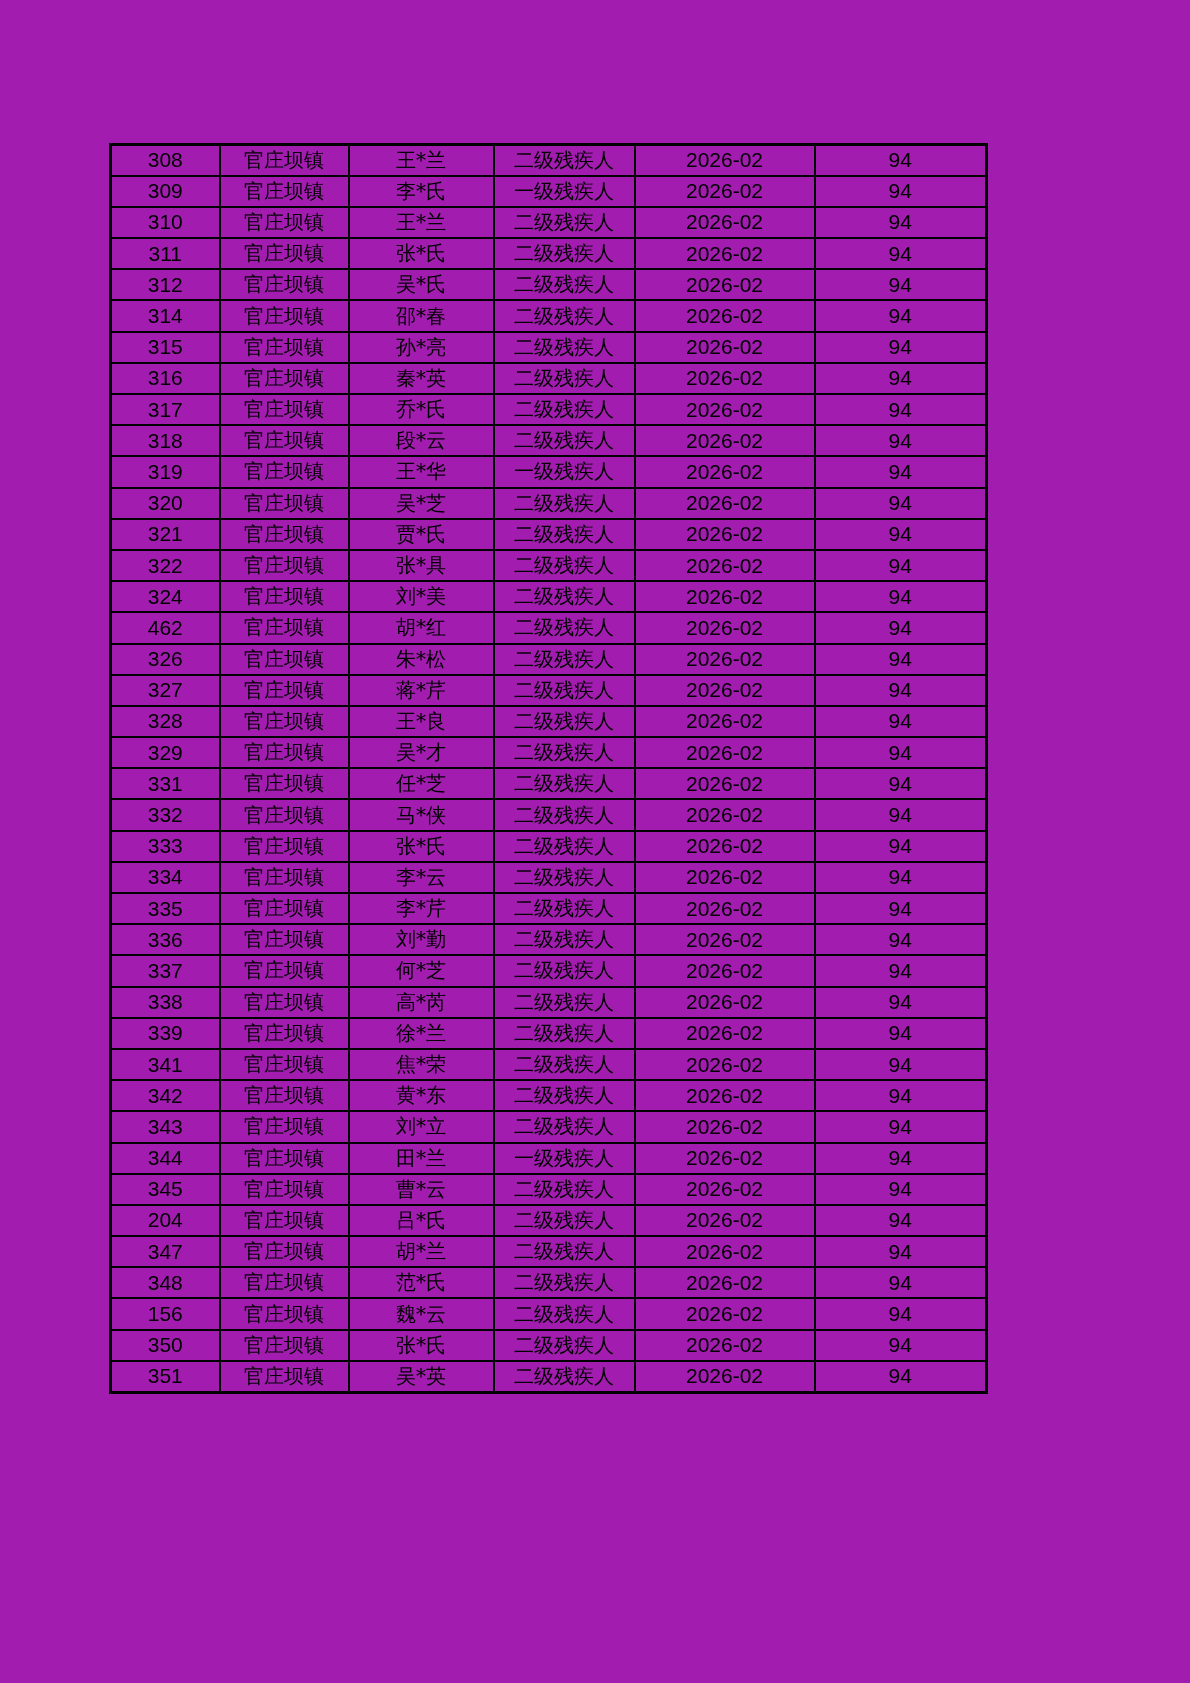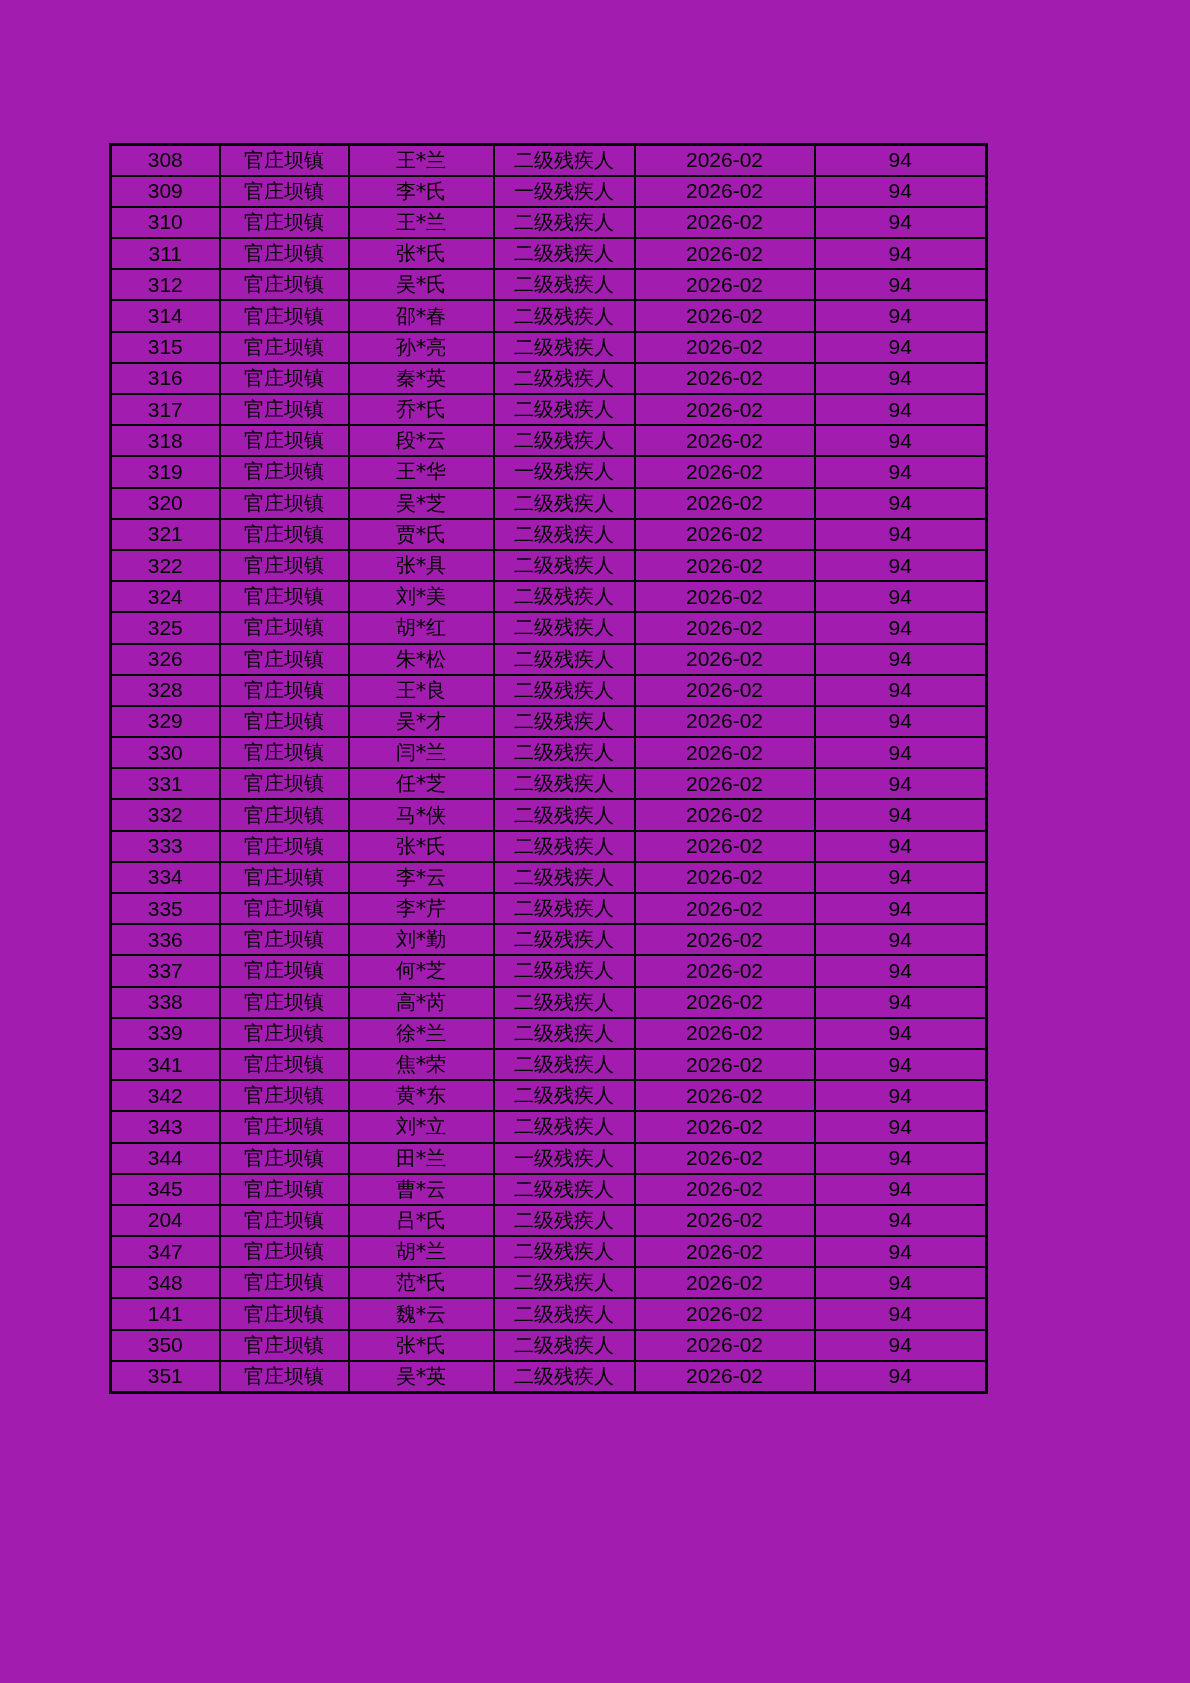--- a/index.html
+++ b/index.html
@@ -172,55 +172,55 @@
         </tr>
         <tr>
           <td class="col-no">324</td>
           <td class="col-town">官庄坝镇</td>
           <td class="col-name">刘*美</td>
           <td class="col-level">二级残疾人</td>
           <td class="col-month">2026-02</td>
           <td class="col-amount">94</td>
         </tr>
         <tr>
-          <td class="col-no">325</td>
+          <td class="col-no">462</td>
           <td class="col-town">官庄坝镇</td>
           <td class="col-name">胡*红</td>
           <td class="col-level">二级残疾人</td>
           <td class="col-month">2026-02</td>
           <td class="col-amount">94</td>
         </tr>
         <tr>
           <td class="col-no">326</td>
           <td class="col-town">官庄坝镇</td>
           <td class="col-name">朱*松</td>
           <td class="col-level">二级残疾人</td>
           <td class="col-month">2026-02</td>
           <td class="col-amount">94</td>
         </tr>
         <tr>
+          <td class="col-no">327</td>
+          <td class="col-town">官庄坝镇</td>
+          <td class="col-name">蒋*芹</td>
+          <td class="col-level">二级残疾人</td>
+          <td class="col-month">2026-02</td>
+          <td class="col-amount">94</td>
+        </tr>
+        <tr>
           <td class="col-no">328</td>
           <td class="col-town">官庄坝镇</td>
           <td class="col-name">王*良</td>
           <td class="col-level">二级残疾人</td>
           <td class="col-month">2026-02</td>
           <td class="col-amount">94</td>
         </tr>
         <tr>
           <td class="col-no">329</td>
           <td class="col-town">官庄坝镇</td>
           <td class="col-name">吴*才</td>
-          <td class="col-level">二级残疾人</td>
-          <td class="col-month">2026-02</td>
-          <td class="col-amount">94</td>
-        </tr>
-        <tr>
-          <td class="col-no">330</td>
-          <td class="col-town">官庄坝镇</td>
-          <td class="col-name">闫*兰</td>
           <td class="col-level">二级残疾人</td>
           <td class="col-month">2026-02</td>
           <td class="col-amount">94</td>
         </tr>
         <tr>
           <td class="col-no">331</td>
           <td class="col-town">官庄坝镇</td>
           <td class="col-name">任*芝</td>
           <td class="col-level">二级残疾人</td>
           <td class="col-month">2026-02</td>
@@ -348,21 +348,21 @@
         </tr>
         <tr>
           <td class="col-no">348</td>
           <td class="col-town">官庄坝镇</td>
           <td class="col-name">范*氏</td>
           <td class="col-level">二级残疾人</td>
           <td class="col-month">2026-02</td>
           <td class="col-amount">94</td>
         </tr>
         <tr>
-          <td class="col-no">141</td>
+          <td class="col-no">156</td>
           <td class="col-town">官庄坝镇</td>
           <td class="col-name">魏*云</td>
           <td class="col-level">二级残疾人</td>
           <td class="col-month">2026-02</td>
           <td class="col-amount">94</td>
         </tr>
         <tr>
           <td class="col-no">350</td>
           <td class="col-town">官庄坝镇</td>
           <td class="col-name">张*氏</td>

